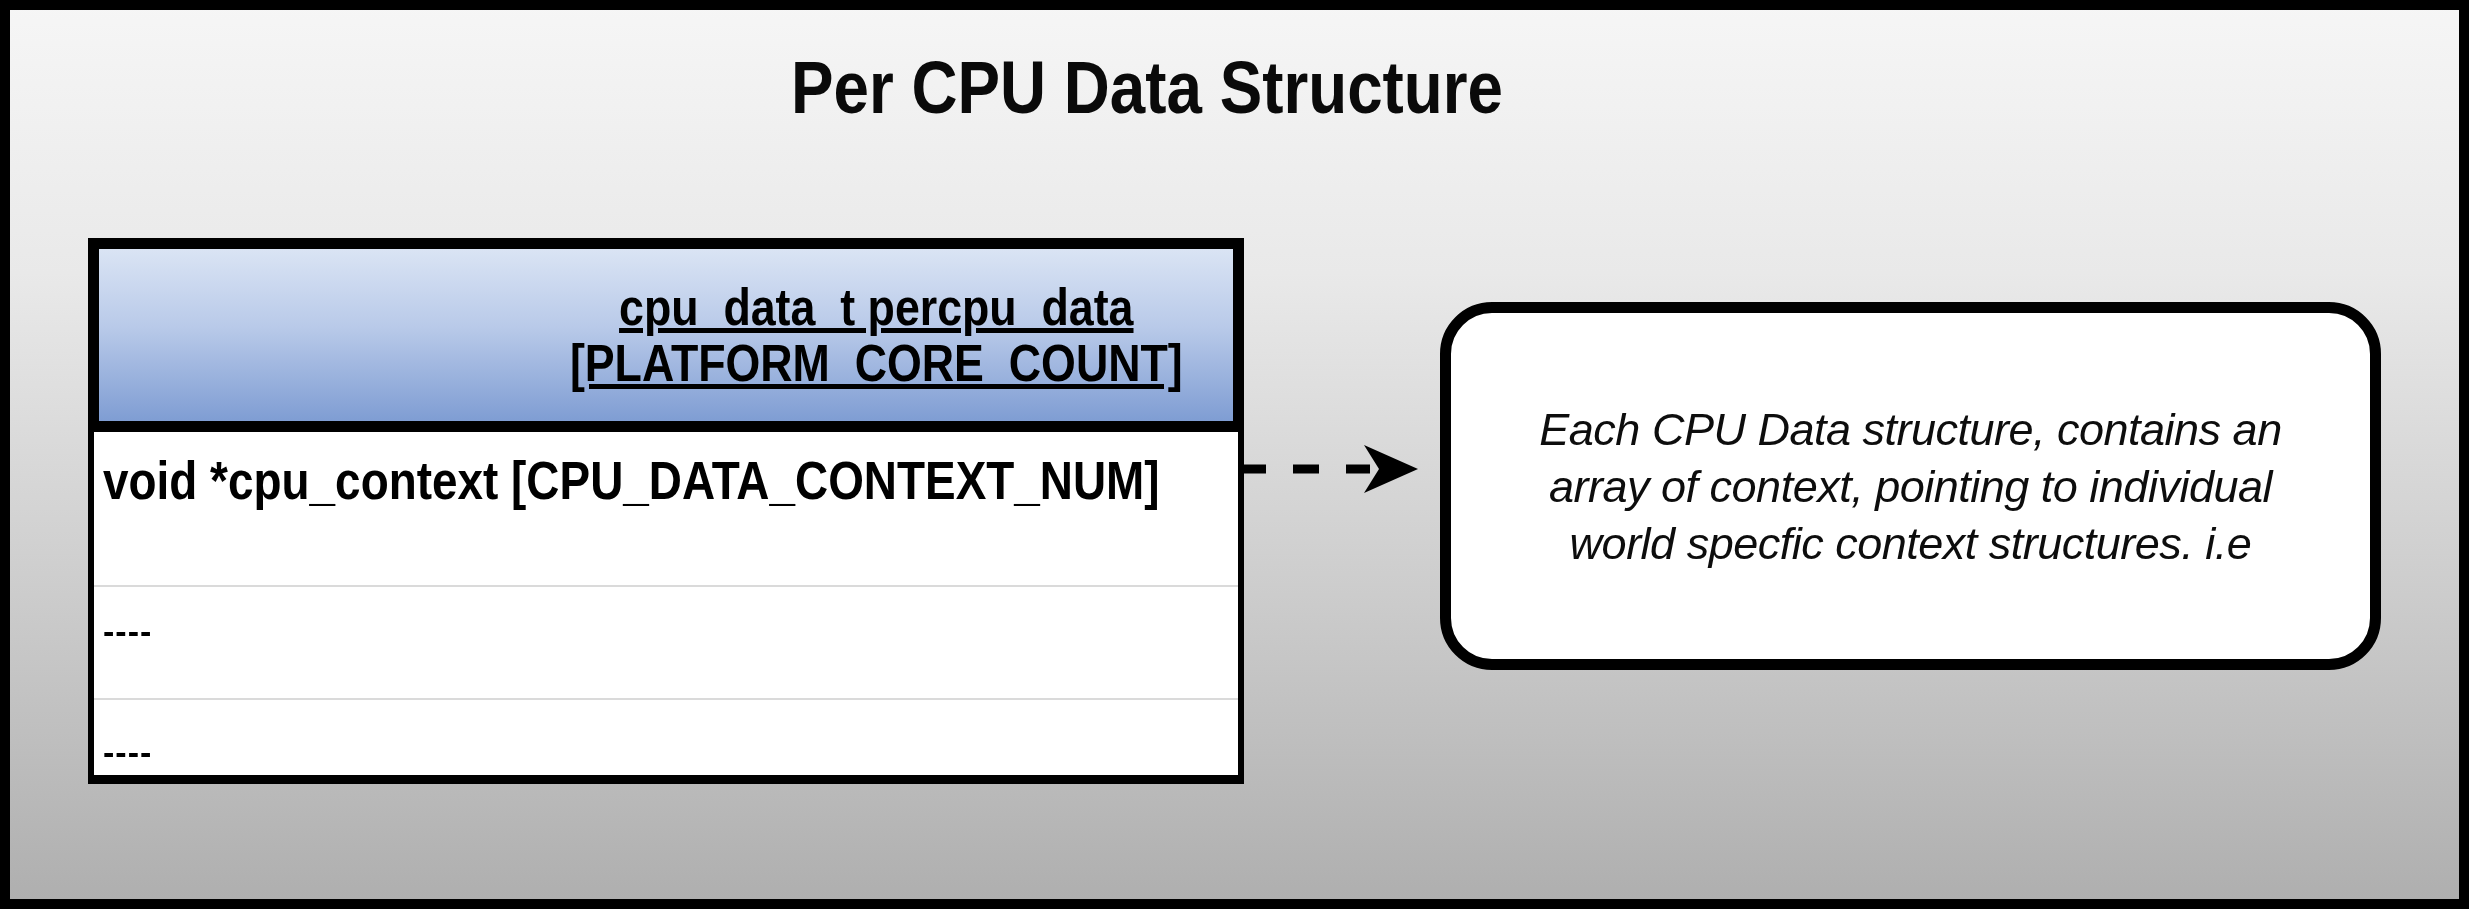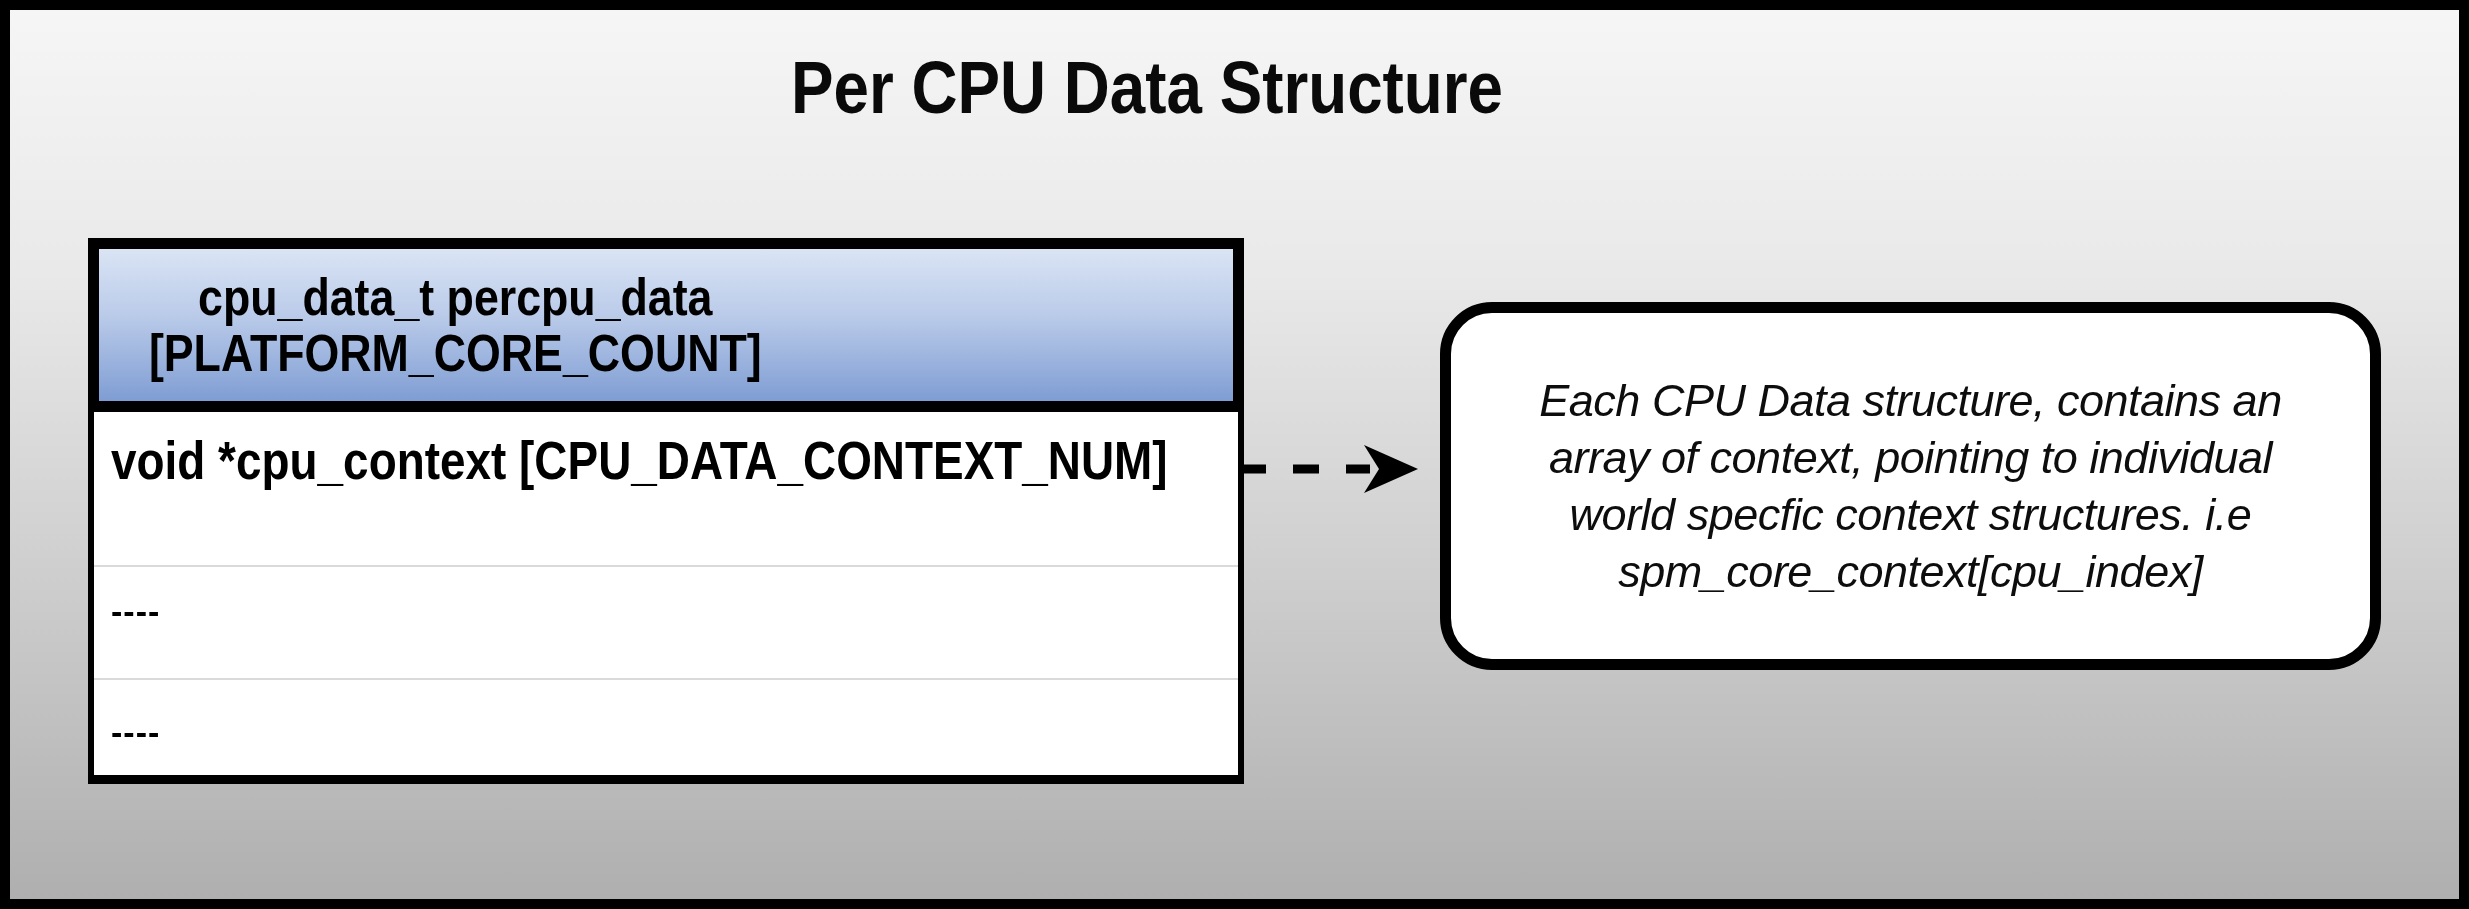--- a/index.html
+++ b/index.html
@@ -41,27 +41,28 @@
     left: 88px;
     top: 238px;
     width: 1156px;
     height: 546px;
     box-sizing: border-box;
     display: flex;
     flex-direction: column;
   }
   .cpu-table .hdr {
     box-sizing: border-box;
-    height: 174px;
+    height: 194px;
     border: 11px solid #000;
     background: linear-gradient(180deg, #dae4f4 0%, #b9cae9 45%, #7f9dd3 100%);
     display: flex;
     flex-direction: column;
-    align-items: flex-start;
+    align-items: flex-end;
     justify-content: center;
+    text-decoration: underline;
   }
   .cpu-table .hdr .hdr-lines {
     transform: scaleX(0.86);
     transform-origin: center center;
     text-align: center;
     font-size: 52px;
     font-weight: bold;
     line-height: 56px;
     color: #000;
     white-space: nowrap;
@@ -71,21 +72,21 @@
     flex: 1;
     background: #fff;
     border-left: 6px solid #000;
     border-right: 6px solid #000;
     border-bottom: 9px solid #000;
     display: flex;
     flex-direction: column;
   }
   .row {
     box-sizing: border-box;
-    padding-left: 17px;
+    padding-left: 9px;
     color: #000;
     overflow: hidden;
   }
   .row-1 {
     height: 155px;
     padding-top: 18px;
     border-bottom: 2px solid #dadada;
   }
   .row-1 .cell-text {
     display: inline-block;
@@ -178,16 +179,15 @@
 
   <svg class="arrow" viewBox="0 0 182 52" xmlns="http://www.w3.org/2000/svg">
     <line x1="0" y1="26" x2="130" y2="26" stroke="#000" stroke-width="9" stroke-dasharray="26 27"></line>
     <polygon points="124,2 178,26 124,50 139,26" fill="#000"></polygon>
   </svg>
 
   <div class="callout">
     <div class="line">Each CPU Data structure, contains an</div>
     <div class="line">array of context, pointing to individual</div>
     <div class="line">world specfic context structures. i.e</div>
-    <div class="line">spm_core_context[cpu_index]</div>
   </div>
 
 </div>
 
 </body></html>

